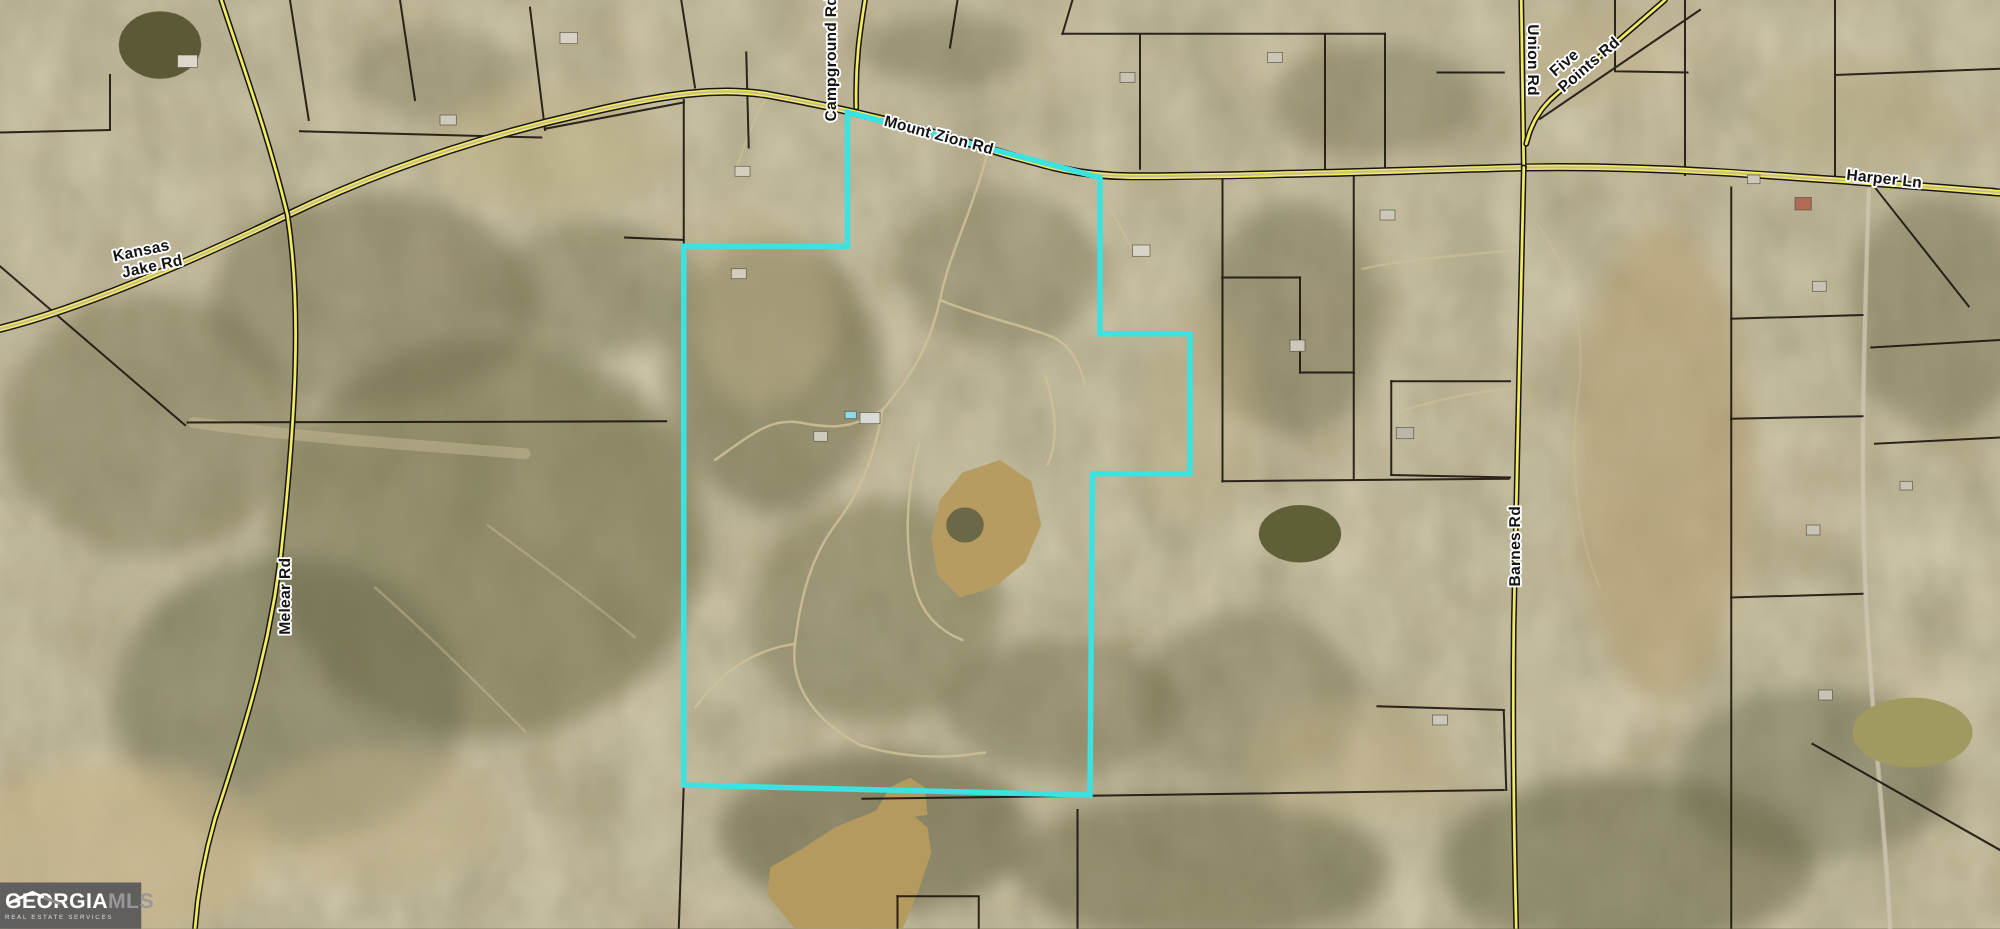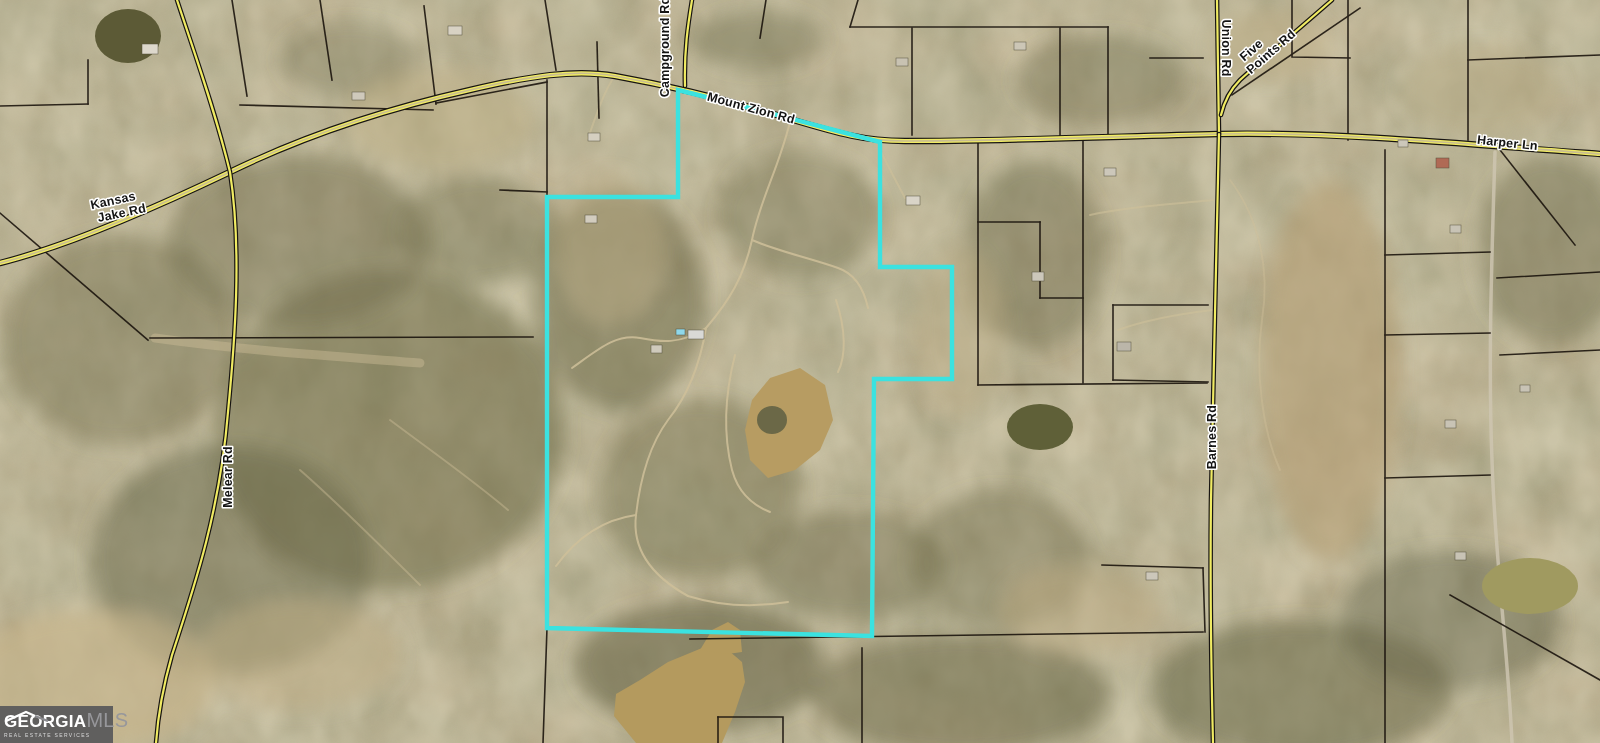--- a/index.html
+++ b/index.html
@@ -9,21 +9,21 @@
   .maplabel{font:700 12.5px "Liberation Sans",sans-serif;fill:#141414;
             stroke:#ffffff;stroke-width:3px;paint-order:stroke;
             stroke-linejoin:round;letter-spacing:.2px;}
   
   .logo{position:absolute;left:0;bottom:0;width:113px;height:37px;
         background:rgba(88,88,90,.93);color:#fff;z-index:5;
         display:flex;flex-direction:column;justify-content:center;
         padding:0 0 1px 4px;box-sizing:border-box;}
   .logo-row{display:flex;align-items:baseline;line-height:1;position:relative;}
   .logo-georgia{font-weight:700;font-size:17px;letter-spacing:.3px;color:#ffffff;}
-  .logo-mls{font-weight:400;font-size:20px;letter-spacing:.3px;color:#97979b;}
+  .logo-mls{font-weight:700;font-size:17px;letter-spacing:.3px;color:#97979b;}
   .logo-roof{position:absolute;right:2px;top:-9px;}
   .logo-tag{font-size:5px;letter-spacing:1.35px;color:#d9d9d9;margin-top:2px;
             white-space:nowrap;}
 </style>
 </head>
 <body>
 
 <div id="stage">
 <svg width="1600" height="743" viewBox="0 0 1600 743">
   <defs>

